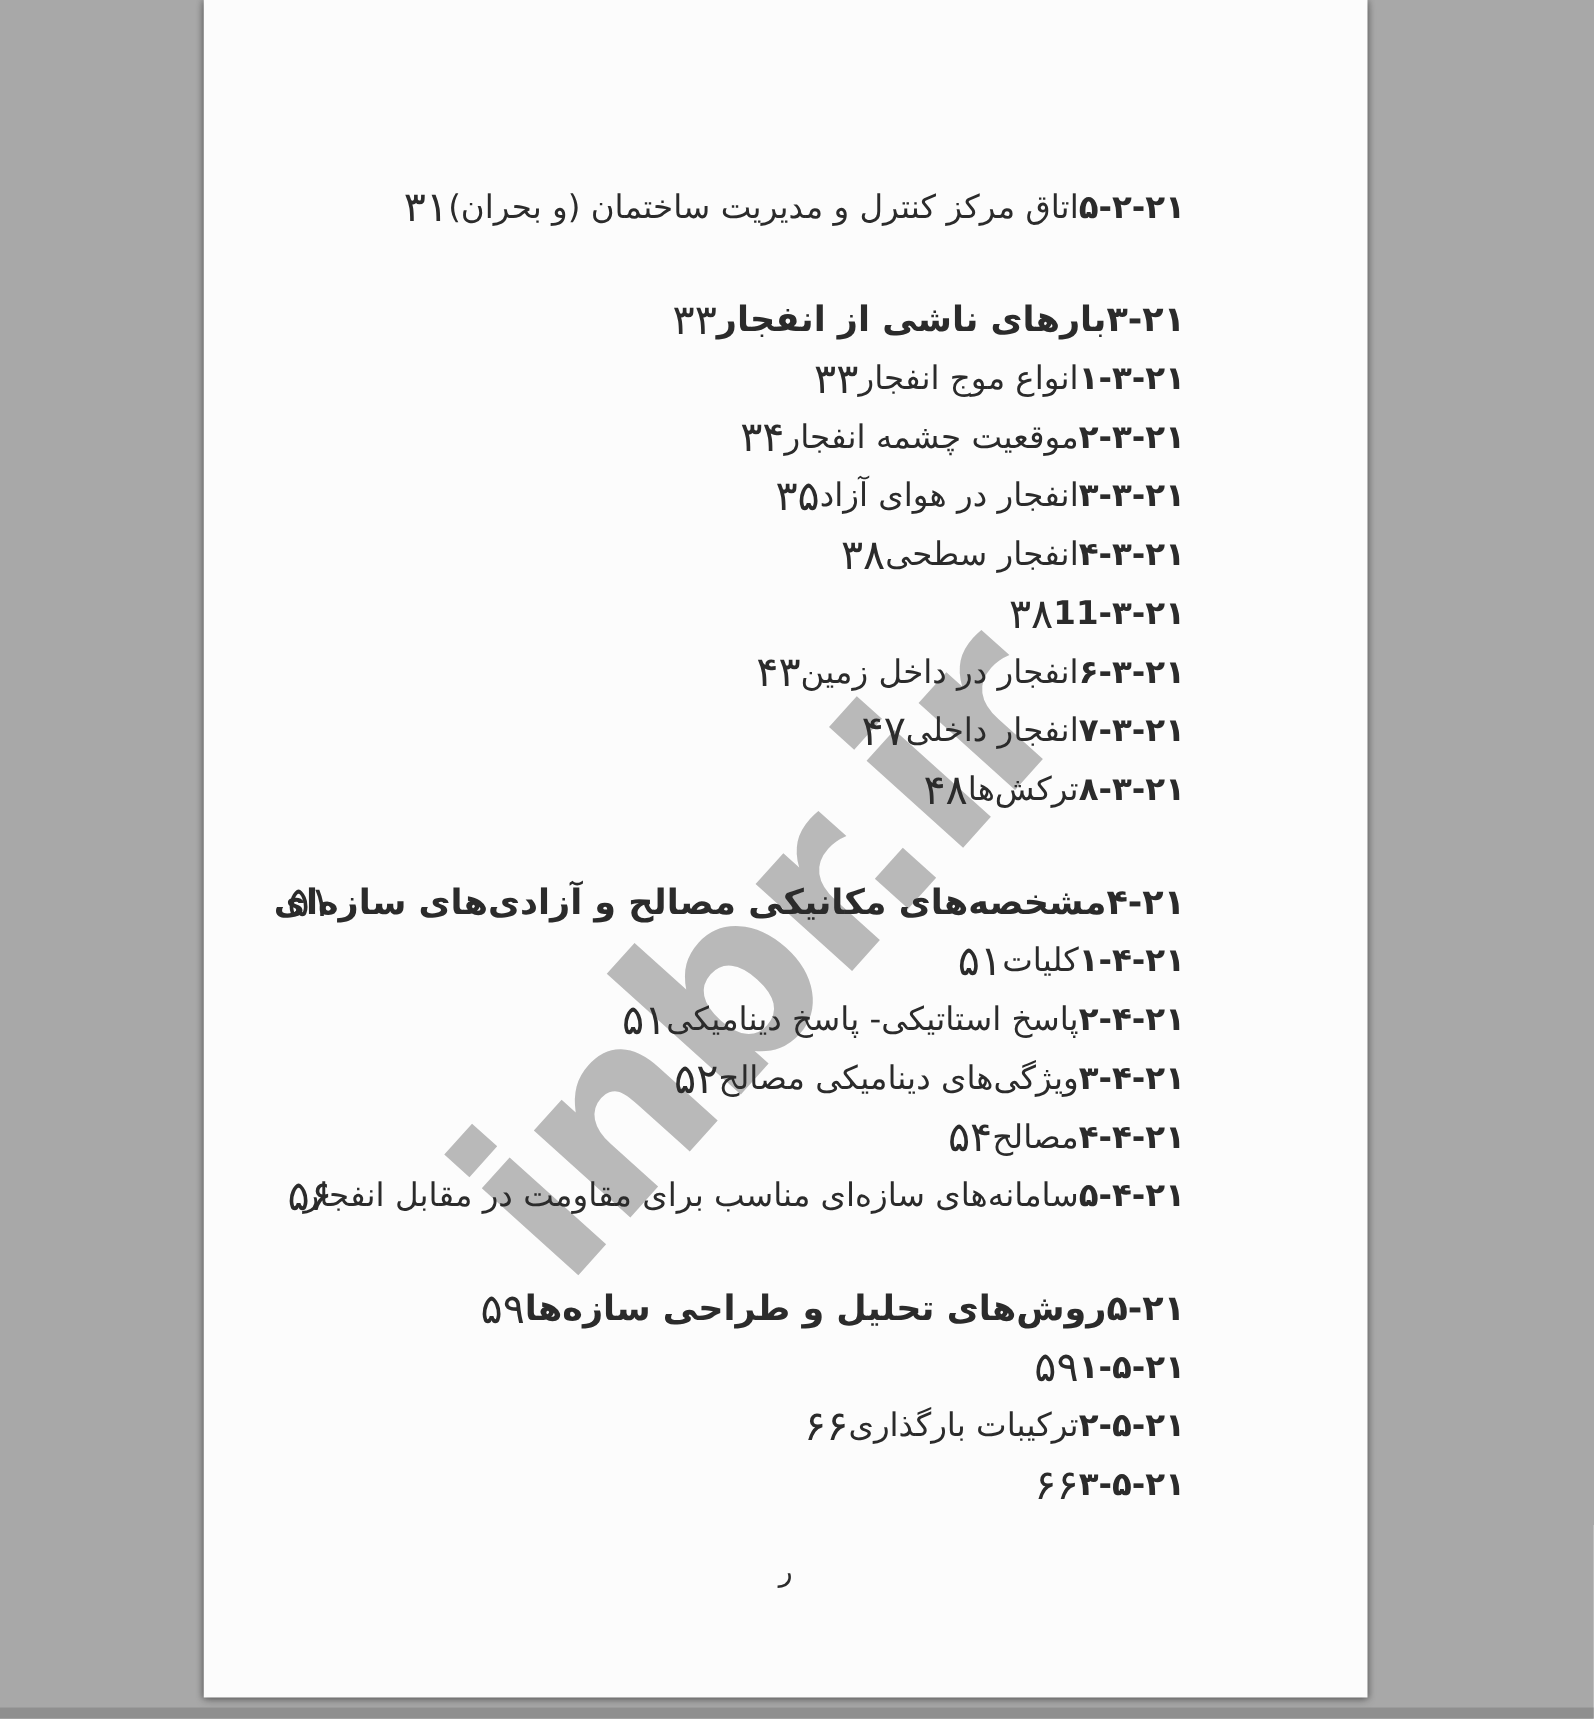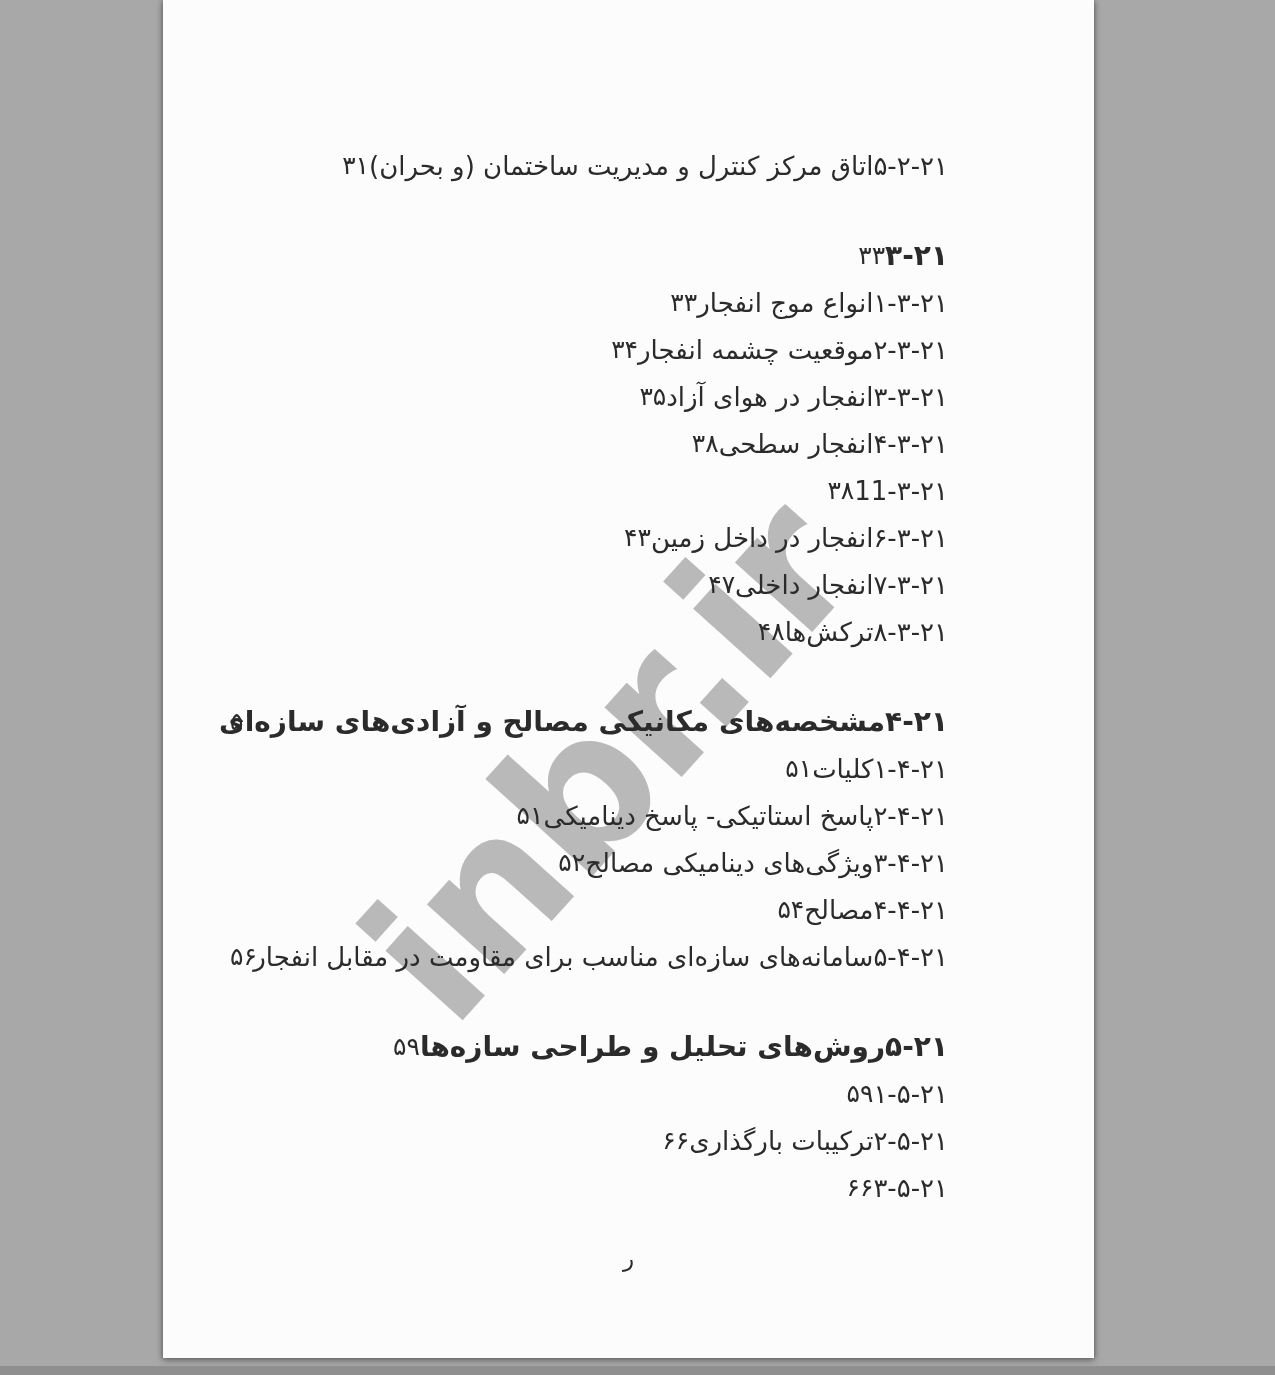--- a/index.html
+++ b/index.html
@@ -59,26 +59,27 @@
     margin-top:43px;
     font-size:28px;
   }
   .row--head .line{font-weight:bold;}
   .line{display:flex;align-items:baseline;min-width:0;}
   .num{
     direction:ltr;
     unicode-bidi:bidi-override;
     margin-inline-end:10px;
     flex:none;
+    font-weight:bold;
   }
   .pageno{
     direction:ltr;
     flex:none;
     margin-inline-start:auto;
-    font-size:25px;
+    font-size:33px;
   }
   .footer{
     position:absolute;
     left:0;right:0;
     top:1245px;
     text-align:center;
     font-size:23px;
     color:var(--ink);
     z-index:2;
   }
@@ -98,20 +99,21 @@
       <div class="row">
     <span class="line">
       <span class="num">۵-۲-۲۱</span>
       <span class="title">اتاق مرکز کنترل و مدیریت ساختمان (و بحران)</span>
     </span>
     <span class="pageno">۳۱</span>
   </div>
       <div class="row row--head">
     <span class="line">
       <span class="num">۳-۲۱</span>
+      <span class="title">بارهای ناشی از انفجار</span>
     </span>
     <span class="pageno">۳۳</span>
   </div>
       <div class="row">
     <span class="line">
       <span class="num">۱-۳-۲۱</span>
       <span class="title">انواع موج انفجار</span>
     </span>
     <span class="pageno">۳۳</span>
   </div>

